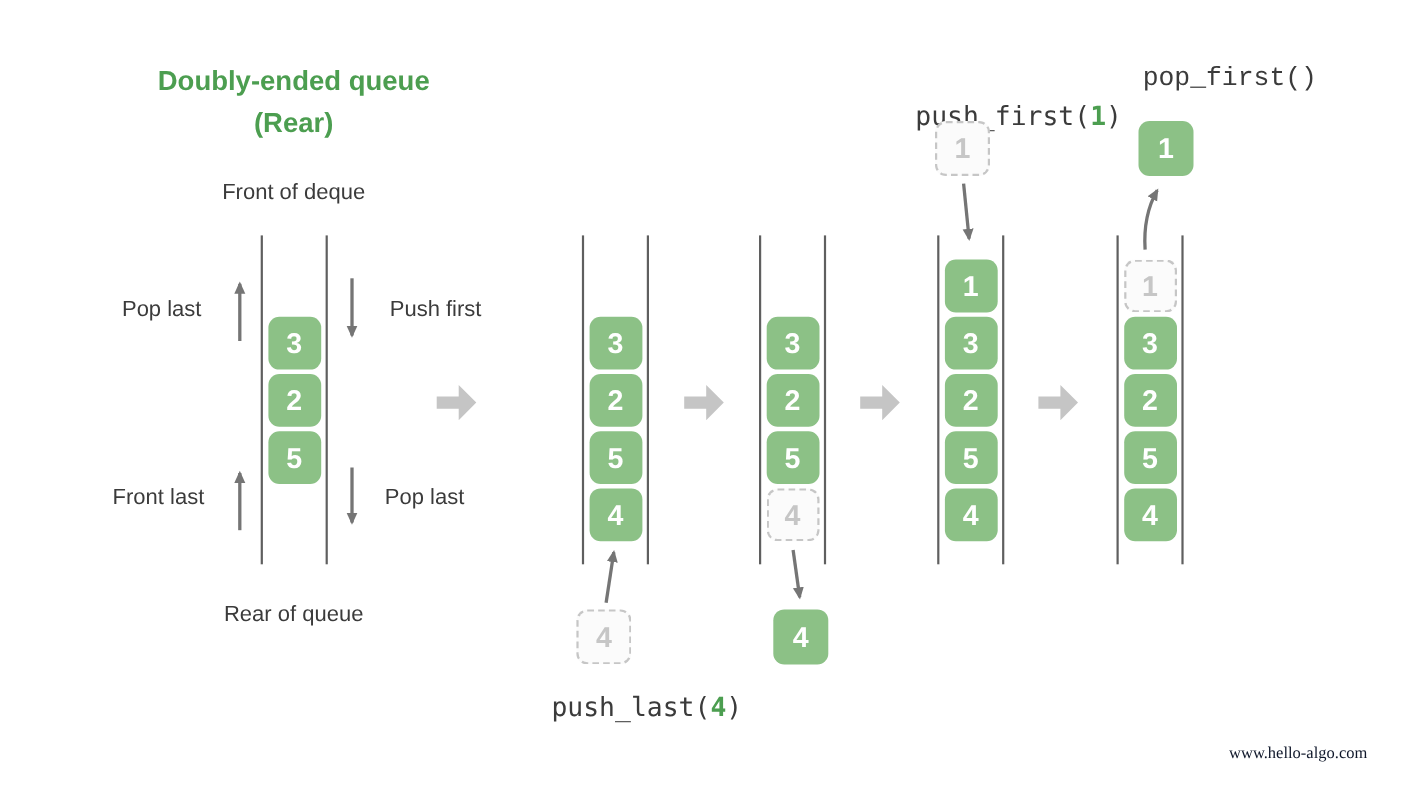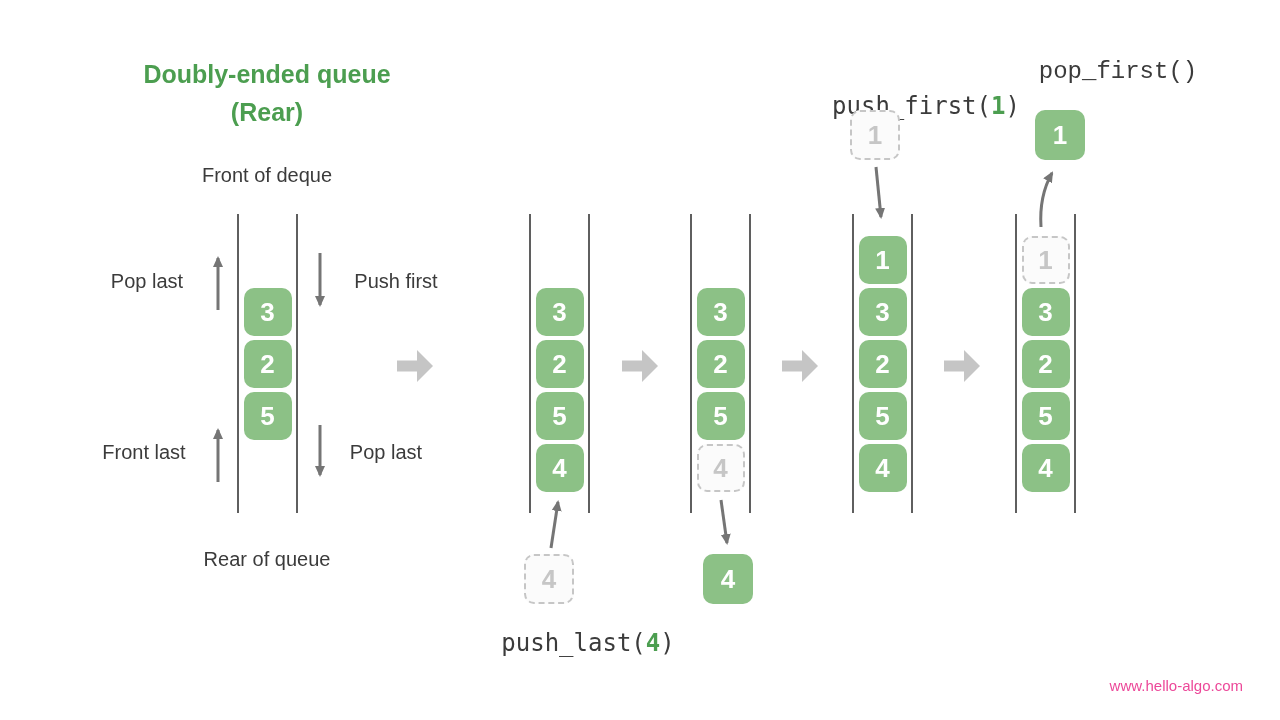--- a/index.html
+++ b/index.html
@@ -35,22 +35,22 @@
     display:flex;align-items:center;justify-content:center;
   }
   .cell[data-state="ghost"]{
     background:#FBFBFB;border:2px dashed var(--ghost-gray,#C6C6C6);
     color:var(--ghost-gray,#C6C6C6);
   }
   .r0{top:22px}.r1{top:74px}.r2{top:126px}.r3{top:178px}.r4{top:230px}
   .float-cell{position:absolute;transform:none;left:auto;width:50px;height:50px;}
   .watermark{
     position:absolute;right:37px;top:677px;
-    font-family:Liberation Sans, sans-serif;
-    font-size:15px;color:#ec4899;white-space:nowrap;
+    font-family:Liberation Serif, serif;
+    font-size:15px;color:#0f172a;white-space:nowrap;
   }
   svg.overlay{position:absolute;left:0;top:0;pointer-events:none;}
 </style>
 </head>
 <body>
 
 <div class="canvas">
 
   <div class="title">
     <div>Doubly-ended queue</div>

